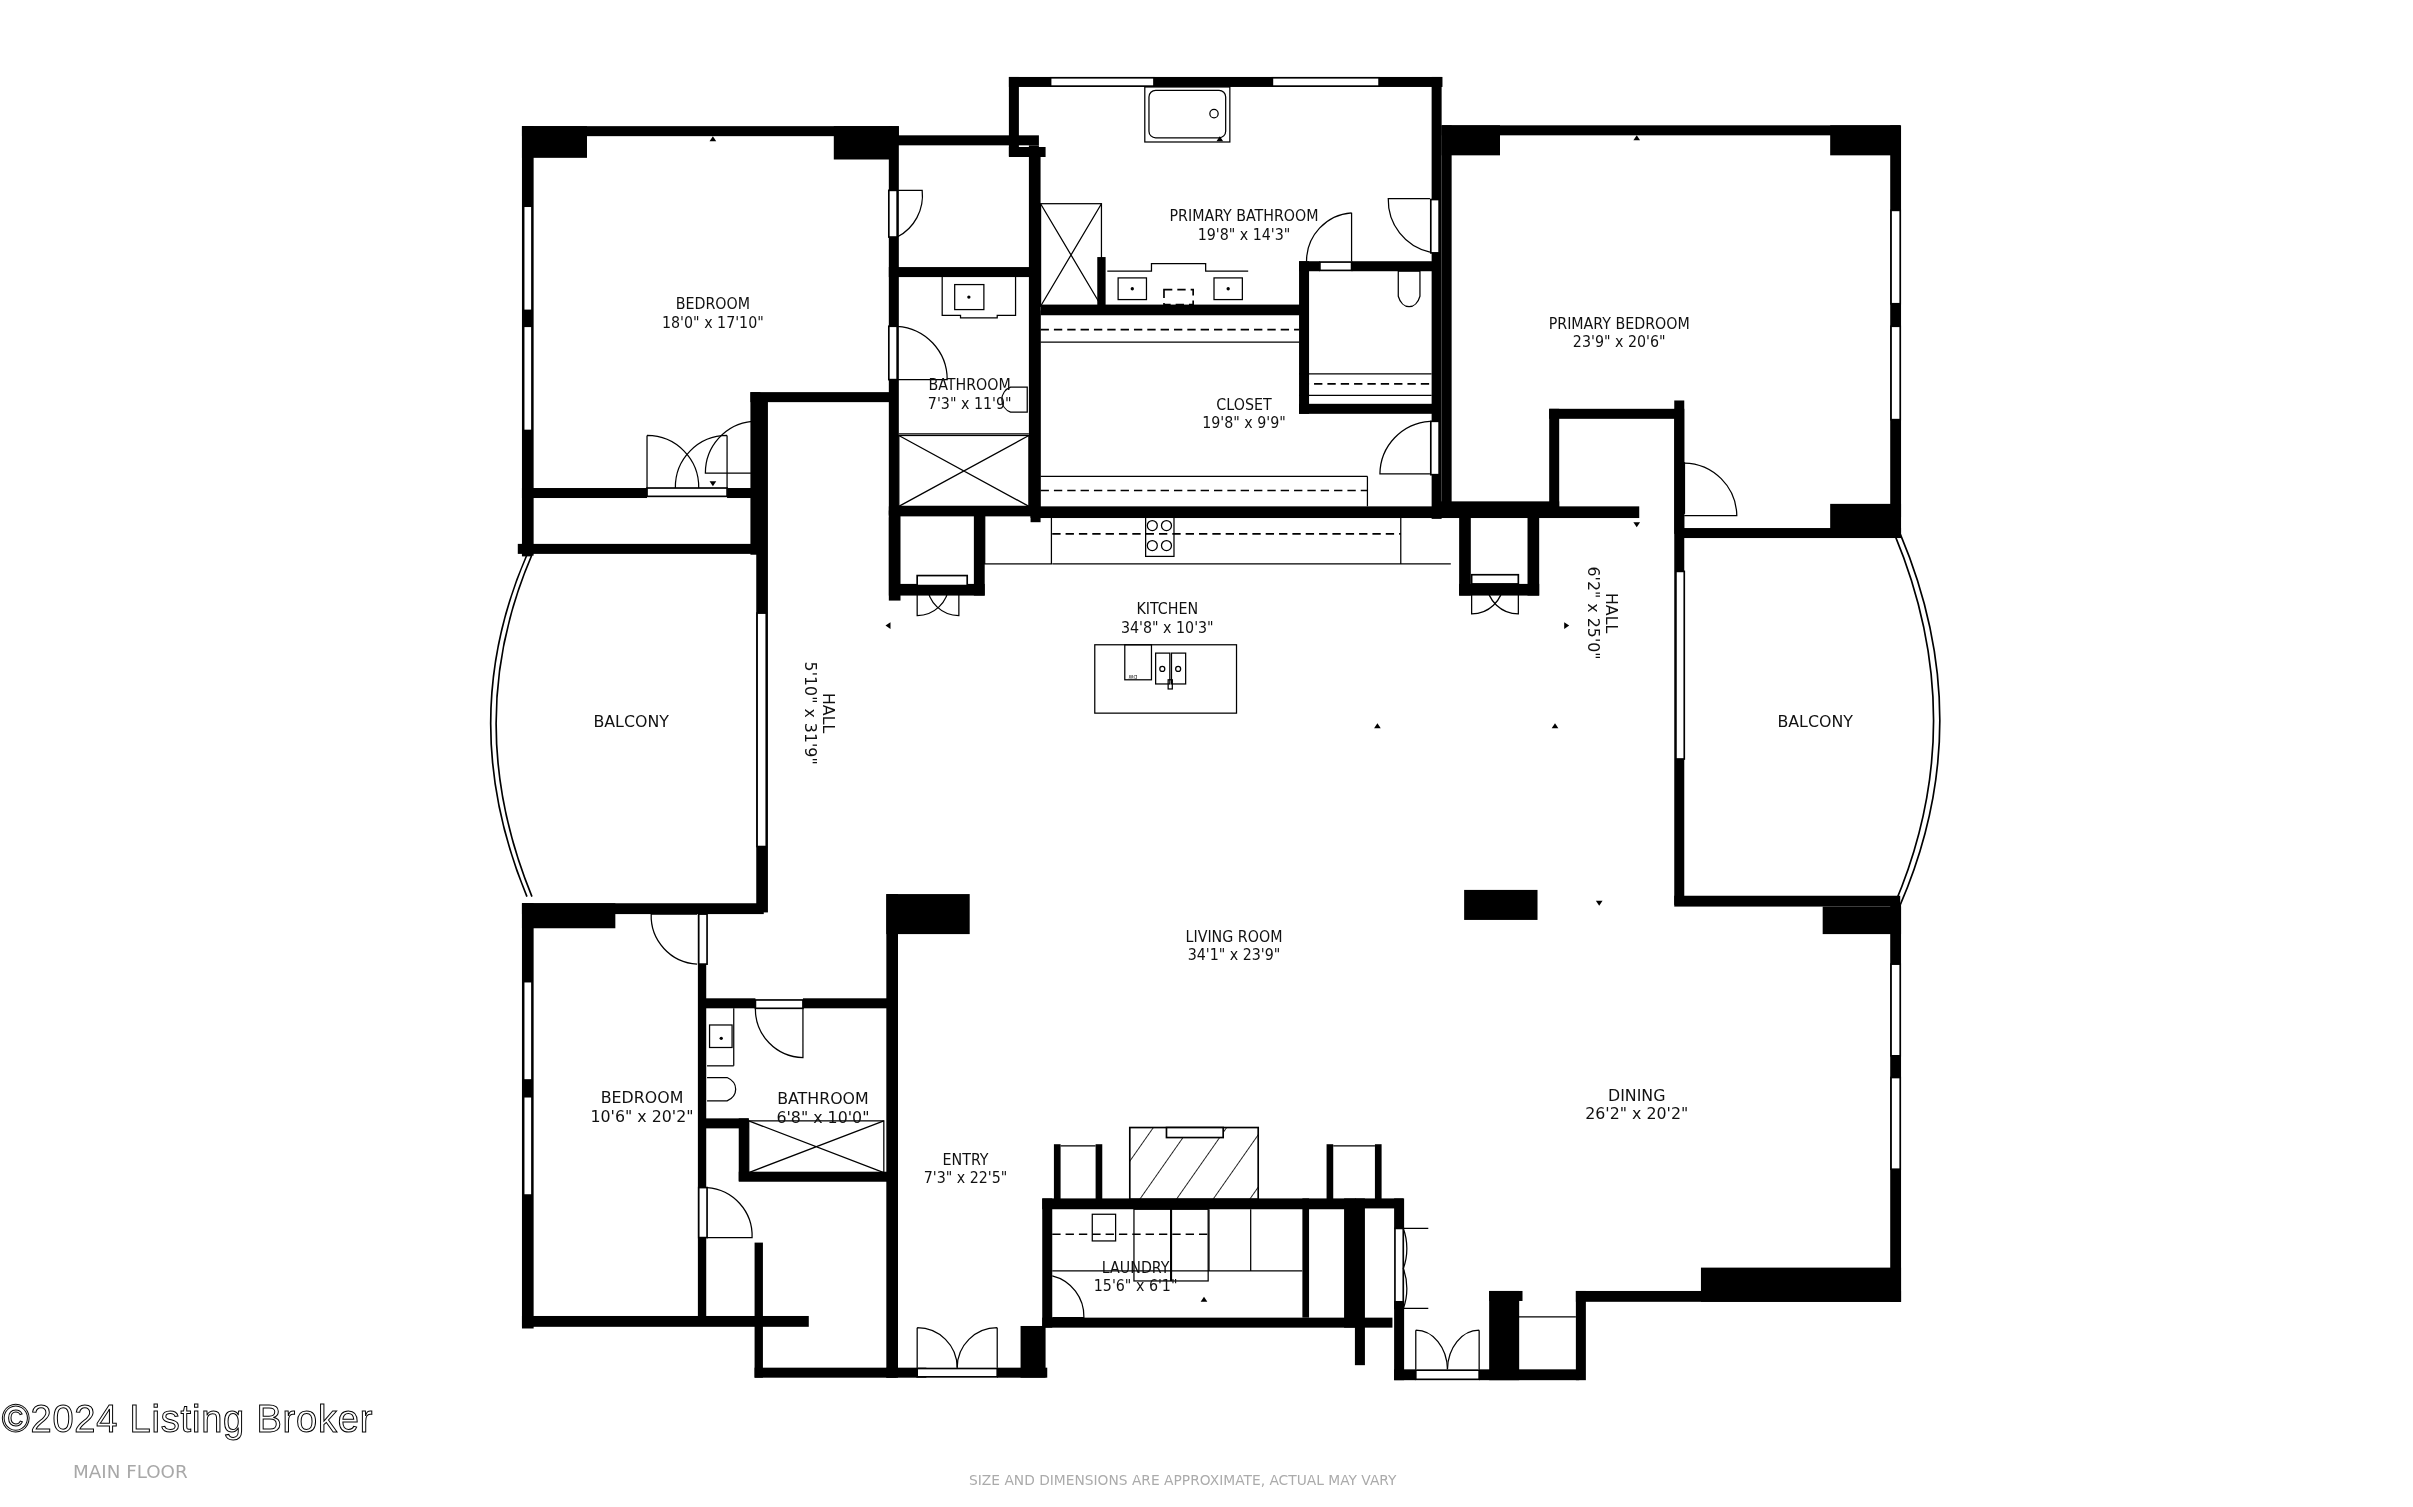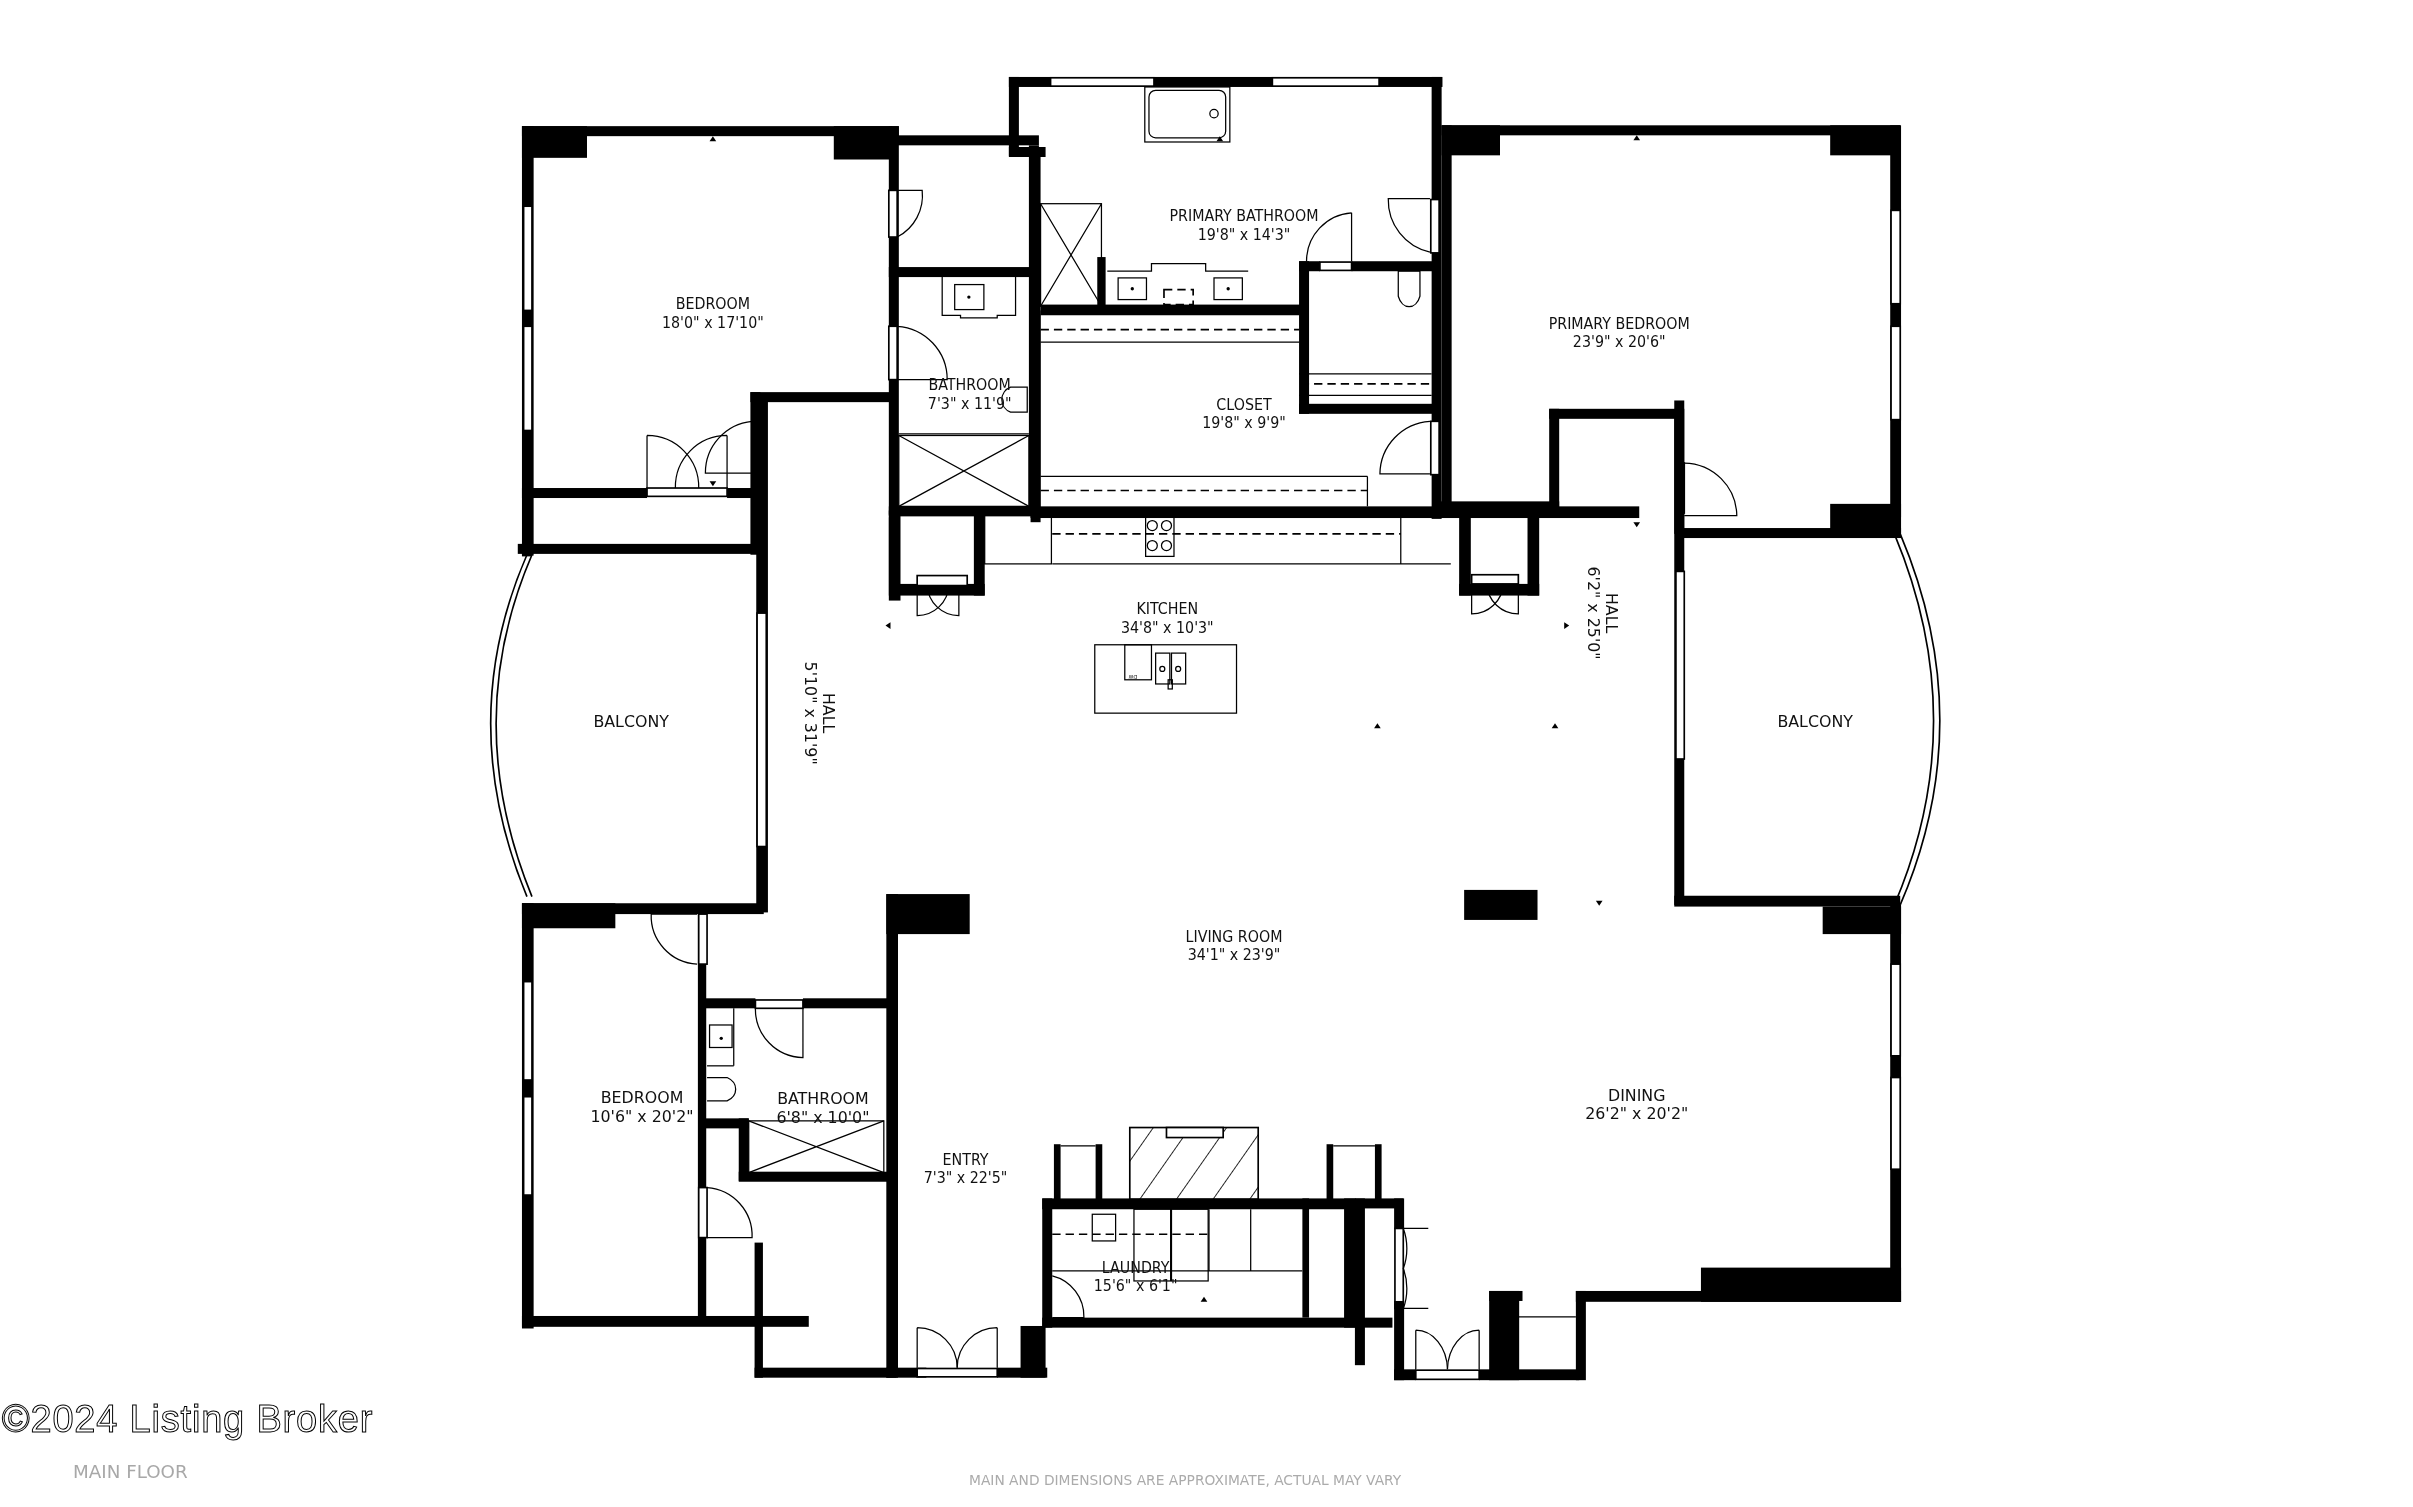--- a/index.html
+++ b/index.html
@@ -382,14 +382,14 @@
     <path class="marker" d="M 1882 750 l -6 -4 l 0 8 z"></path>
     <path class="marker" d="M 1652 867 l -4 6 l 8 0 z"></path>
     <path class="marker" d="M 1865 867 l -4 6 l 8 0 z"></path>
     <path class="marker" d="M 1918 1086 l -4 -6 l 8 0 z"></path>
     <path class="marker" d="M 1444 1555 l -4 6 l 8 0 z"></path>
   </g>
 </svg>
 
 <div class="copyright">©2024 Listing Broker</div>
 <div class="floor-name">MAIN FLOOR</div>
-<div class="disclaimer">MAIN AND DIMENSIONS ARE APPROXIMATE, ACTUAL MAY VARY</div>
+<div class="disclaimer">SIZE AND DIMENSIONS ARE APPROXIMATE, ACTUAL MAY VARY</div>
 
 
 </body></html>

